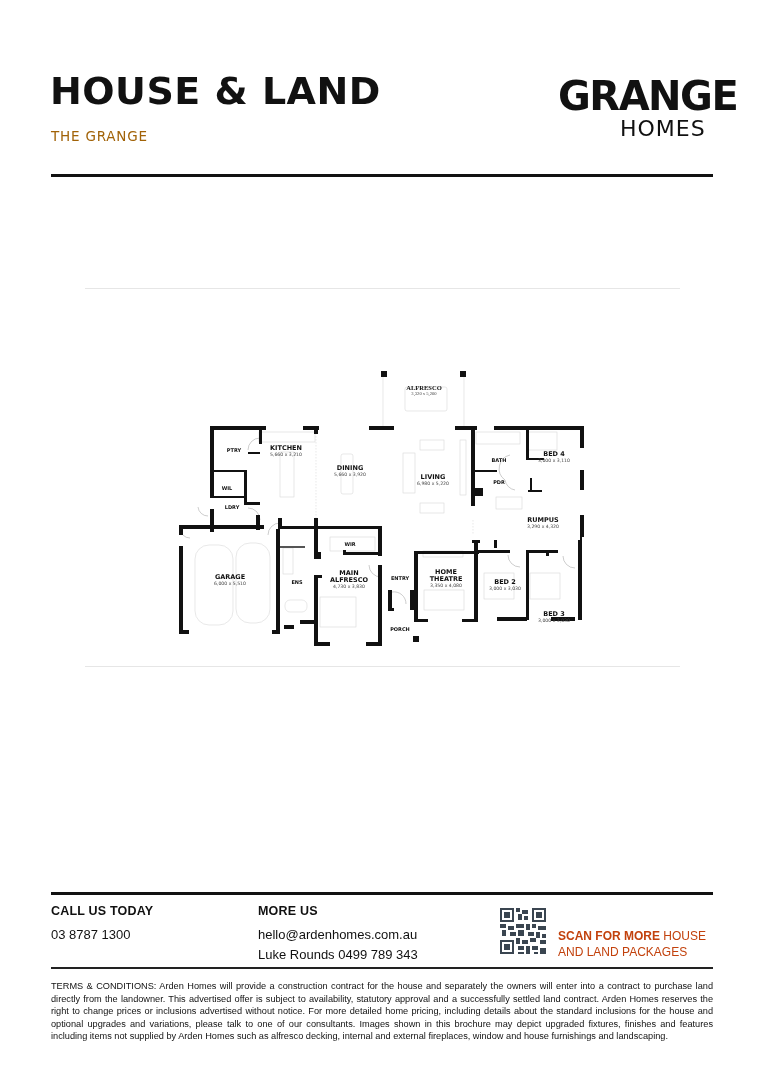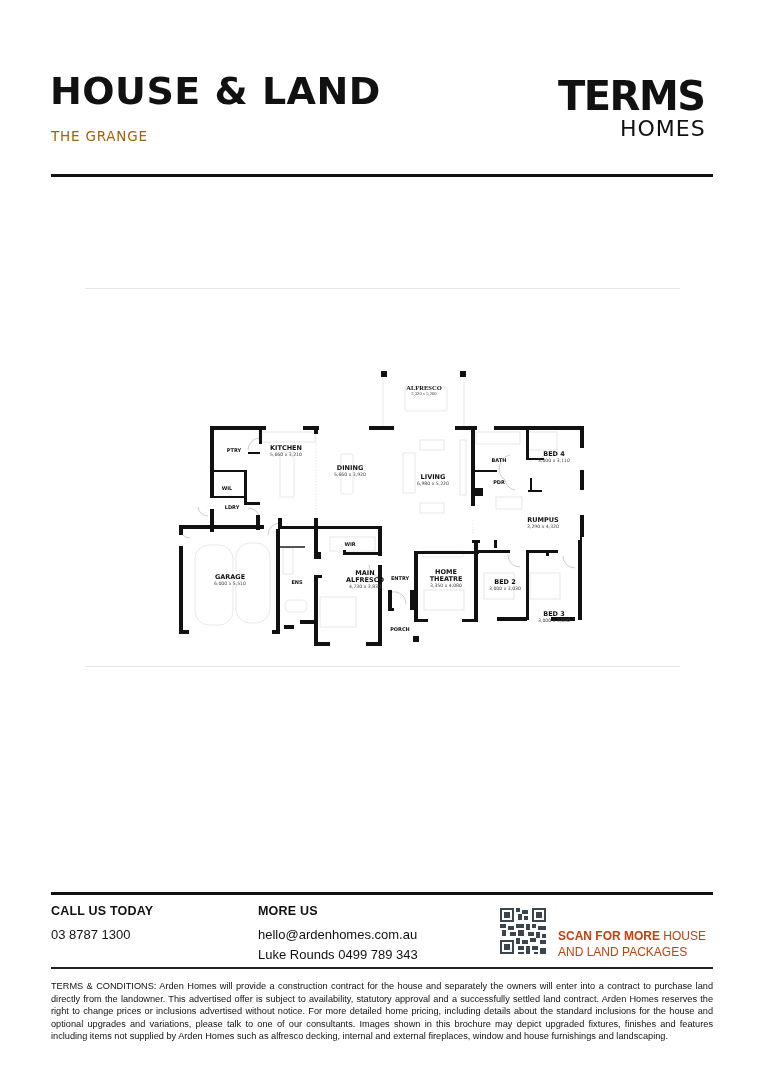--- a/index.html
+++ b/index.html
@@ -20,21 +20,21 @@
   .plan { left:0; top:0; }
   .room { position:absolute; text-align:center; font-weight:700; color:#111; font-size:6.5px; line-height:1.1; transform:translateX(-50%); white-space:nowrap; font-family:"DejaVu Sans", sans-serif; }
   .room .dim { display:block; font-weight:400; font-size:4.6px; color:#444; }
   .room.sm { font-size:5px; }
 </style>
 </head>
 <body>
 
 <div class="abs title">HOUSE &amp; LAND</div>
 <div class="abs subtitle">THE GRANGE</div>
-<div class="abs logo-main">TERMS</div>
+<div class="abs logo-main">GRANGE</div>
 <div class="abs logo-sub">HOMES</div>
 <div class="abs rule-thick" style="top:174px;"></div>
 
 <div class="abs rule-thin" style="top:288px;"></div>
 <div class="abs rule-thin" style="top:666px;"></div>
 
 <svg class="abs plan" width="764" height="1080" xmlns="http://www.w3.org/2000/svg">
   <g fill="none" stroke="#d8d8d8" stroke-width="0.6">
 
     <line x1="383" y1="377" x2="383" y2="428"></line>
@@ -178,21 +178,21 @@
 <div class="room sm" style="left:232px; top:505px;"><span>LDRY</span></div>
 <div class="room" style="left:350px; top:465px;"><span>DINING</span><span class="dim">5,660 x 3,920</span></div>
 <div class="room" style="left:433px; top:474px;"><span>LIVING</span><span class="dim">6,980 x 5,220</span></div>
 <div class="room sm" style="left:499px; top:458px;"><span>BATH</span></div>
 <div class="room sm" style="left:499px; top:480px;"><span>PDR</span></div>
 <div class="room" style="left:554px; top:451px;"><span>BED 4</span><span class="dim">3,000 x 3,110</span></div>
 <div class="room" style="left:543px; top:517px;"><span>RUMPUS</span><span class="dim">3,290 x 4,320</span></div>
 <div class="room" style="left:230px; top:574px;"><span>GARAGE</span><span class="dim">6,000 x 5,510</span></div>
 <div class="room sm" style="left:297px; top:580px;"><span>ENS</span></div>
 <div class="room sm" style="left:350px; top:542px;"><span>WIR</span></div>
-<div class="room" style="left:349px; top:570px;margin-left:16px;"><span>MAIN</span><br><span>ALFRESCO</span><span class="dim">4,730 x 3,830</span></div>
+<div class="room" style="left:349px; top:570px;"><span>MAIN</span><br><span>ALFRESCO</span><span class="dim">4,730 x 3,830</span></div>
 <div class="room sm" style="left:400px; top:576px;"><span>ENTRY</span></div>
 <div class="room sm" style="left:400px; top:627px;"><span>PORCH</span></div>
 <div class="room" style="left:446px; top:560px;margin-top:9px;"><span>HOME</span><br><span>THEATRE</span><span class="dim">3,350 x 4,080</span></div>
 <div class="room" style="left:505px; top:579px;"><span>BED 2</span><span class="dim">3,000 x 3,030</span></div>
 <div class="room" style="left:554px; top:611px;"><span>BED 3</span><span class="dim">3,000 x 3,030</span></div>
 
 <div class="abs rule-thick" style="top:892px;"></div>
 <div class="abs foot-h" style="left:51px; top:904px;">CALL US TODAY</div>
 <div class="abs foot-t" style="left:51px; top:927px;">03 8787 1300</div>
 <div class="abs foot-h" style="left:258px; top:904px;">MORE US</div>

